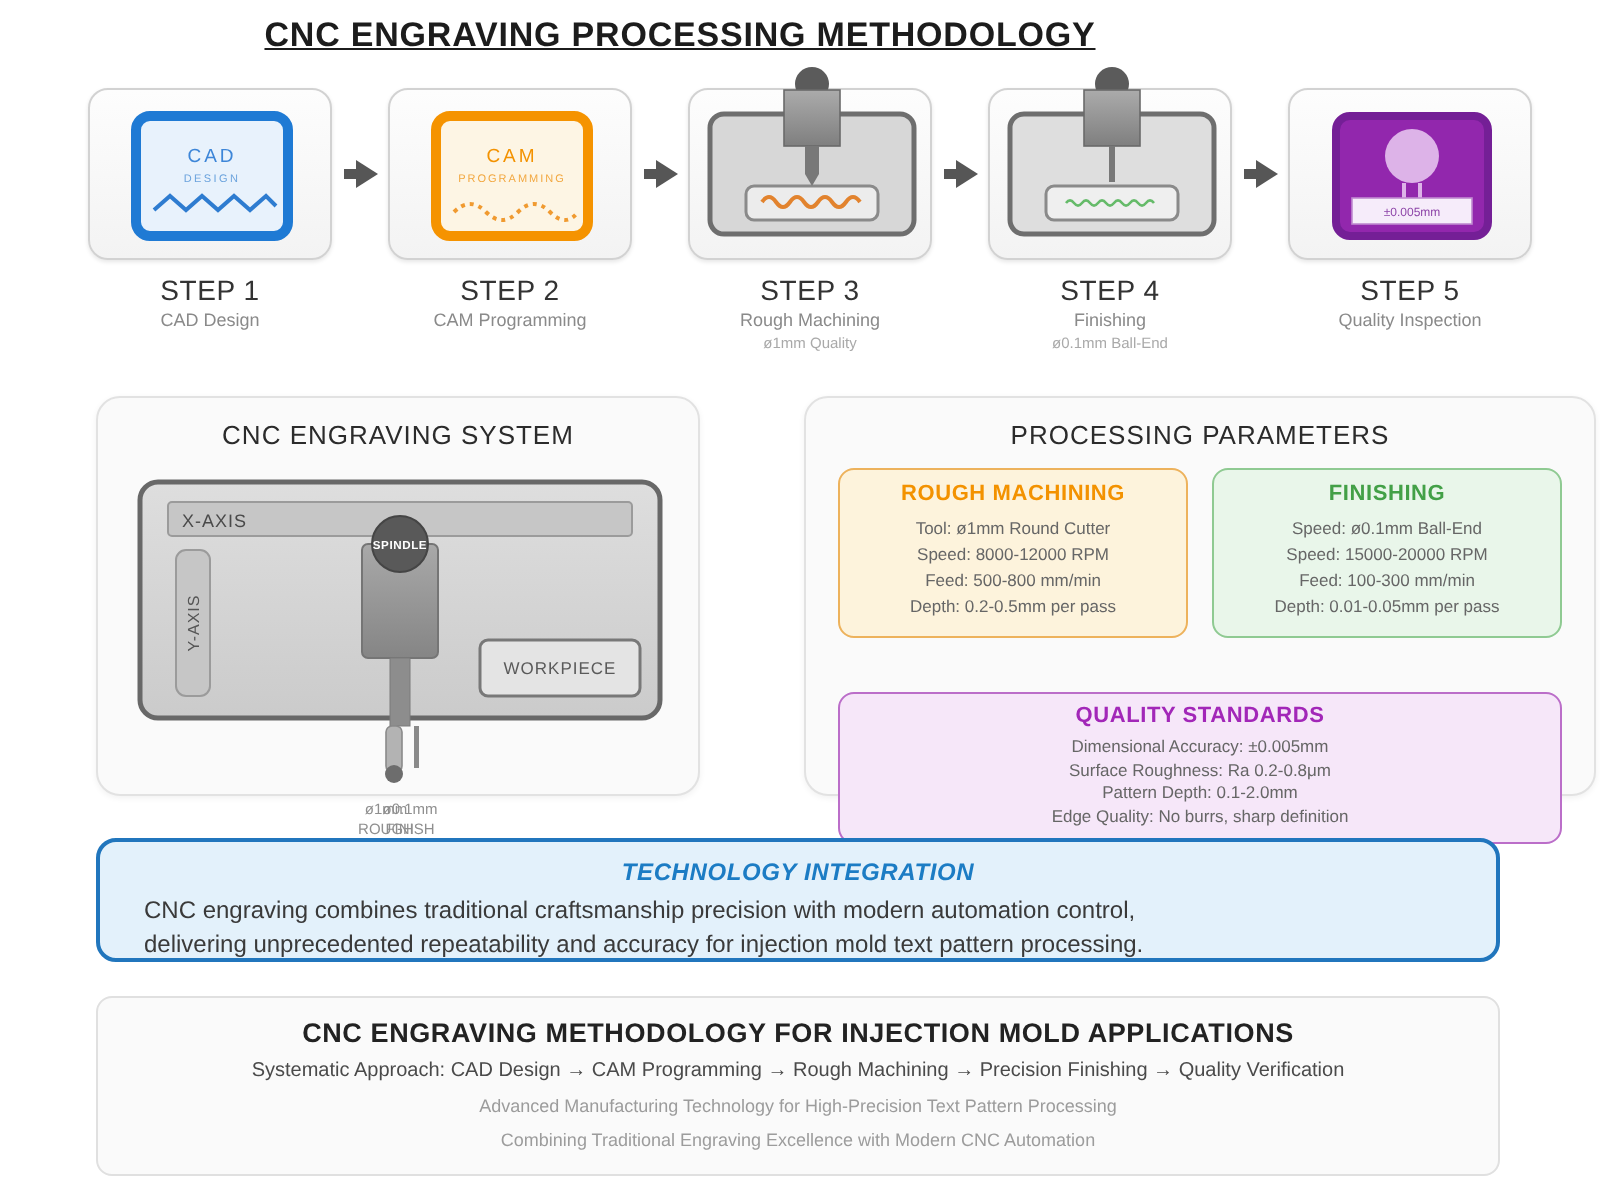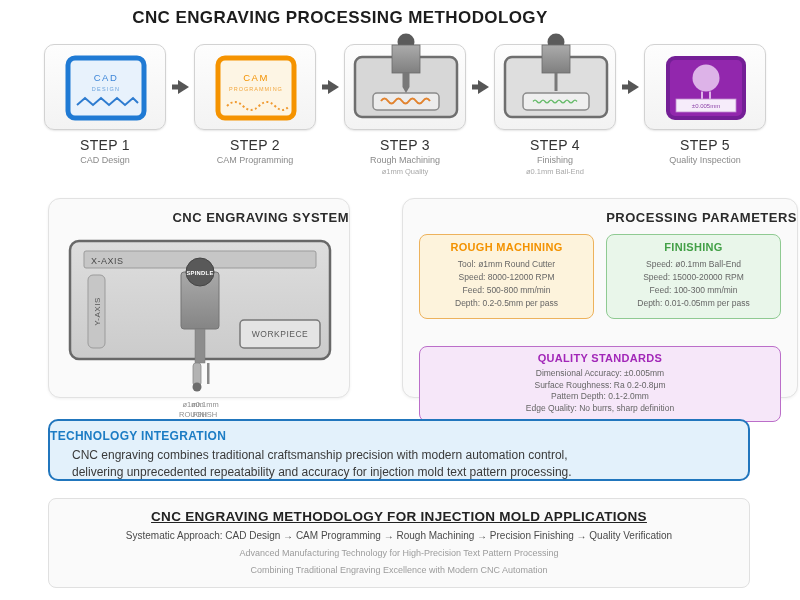--- a/index.html
+++ b/index.html
@@ -2,21 +2,21 @@
 <html><head>
 <meta charset="utf-8">
 <style>
   html,body { margin:0; padding:0; }
   body {
     width:800px; height:600px; position:relative; overflow:hidden;
     background:#ffffff; font-family:"Liberation Sans", sans-serif;
   }
   .page-title {
     position:absolute; top:8px; left:0; width:680px; text-align:center;
-    font-size:17px; font-weight:bold; color:#1c1c1c; letter-spacing:.4px;
+    font-size:17px; font-weight:bold; color:#1c1c1c; letter-spacing:.4px;text-decoration:underline;
   }
   
   .steps-row {
     position:absolute; top:44px; left:44px; width:722px;
     display:flex; justify-content:space-between;
   }
   .step { width:122px; display:flex; flex-direction:column; align-items:center; }
   .icon-box {
     width:122px; height:86px; position:relative; overflow:visible;
     background:linear-gradient(#fdfdfd,#f3f3f3);
@@ -28,21 +28,21 @@
   .step-label { margin-top:7px; font-size:14px; font-weight:normal; color:#333; letter-spacing:.3px; }
   .step-name  { margin-top:2px; font-size:9px;  color:#8a8a8a; }
   .step-detail{ margin-top:2px; font-size:7.5px; color:#a9a9a9; }
   .arrow { align-self:flex-start; margin-top:36px; }
   
   .panel {
     position:absolute; background:#fafafa; border:1px solid #e2e2e2;
     border-radius:12px; box-sizing:border-box; box-shadow:0 1px 3px rgba(0,0,0,.06);
   }
   .panel-title {
-    text-align:right; font-weight:bold; font-size:13px; color:#2b2b2b;
+    text-align:center; font-weight:normal; font-size:13px; color:#2b2b2b;
     padding-top:11px; letter-spacing:.5px;
   }
   .system-panel { left:48px; top:198px; width:302px; height:200px; overflow:visible; }
   .system-svg   { position:absolute; top:40px; left:0; overflow:visible; }
   .tool-labels  { position:absolute; top:201px; left:0; width:302px; height:22px; }
   .tool-label   { position:absolute; width:64px; text-align:center; font-size:7.5px; color:#8f8f8f; line-height:10px; }
   .tool-label.rough  { left:112px; }
   .tool-label.finish { left:124px; }
   .params-panel { left:402px; top:198px; width:396px; height:200px; }
   .param-row { display:flex; gap:12px; margin:9px 16px 0; }
@@ -57,30 +57,30 @@
     margin:27px 16px 0; background:#f6e7f9; border:1.5px solid #bb6ec9;
     border-radius:8px; padding:5px 10px 7px; box-sizing:border-box;
   }
   .quality-box .param-box-title { color:#a227b8; margin-bottom:4px; }
   .quality-box .param-line { line-height:11.5px; }
   
   .banner {
     position:absolute; left:48px; top:419px; width:702px; height:62px;
     background:#e3f1fb; border:2px solid #2176bd; border-radius:10px; box-sizing:border-box;
   }
-  .banner-title { font-size:12px; font-weight:bold; color:#1c7cc4; margin-top:8px; letter-spacing:.3px; }
+  .banner-title { text-align:center; font-size:12px; font-weight:bold; color:#1c7cc4; margin-top:8px; letter-spacing:.3px;font-style:italic; }
   .banner-line  { margin:3px 0 0 22px; font-size:12px; color:#3a3a3a; }
   .banner-line.first { margin-top:5px; }
   
   .footer-box {
     position:absolute; left:48px; top:498px; width:702px; height:90px;
     background:#fafafa; border:1px solid #e0e0e0; border-radius:8px;
     box-sizing:border-box; text-align:center;
   }
-  .footer-title   { margin-top:10px; font-size:13.5px; font-weight:bold; color:#222; letter-spacing:.3px;text-decoration:underline; }
+  .footer-title   { margin-top:10px; font-size:13.5px; font-weight:bold; color:#222; letter-spacing:.3px; }
   .footer-subtitle{ margin-top:6px; font-size:10px; color:#4a4a4a; }
   .footer-tagline { margin-top:7px; font-size:9px; color:#9c9c9c; }
 </style>
 </head>
 <body>
 
 <div>
 
   <div class="page-title">CNC ENGRAVING PROCESSING METHODOLOGY</div>
 

